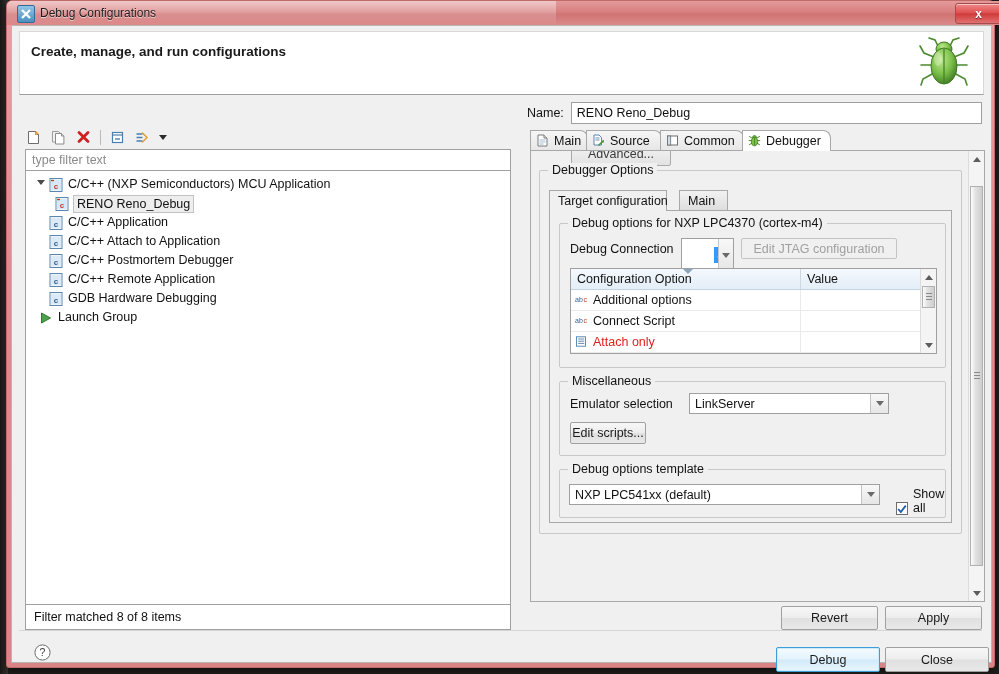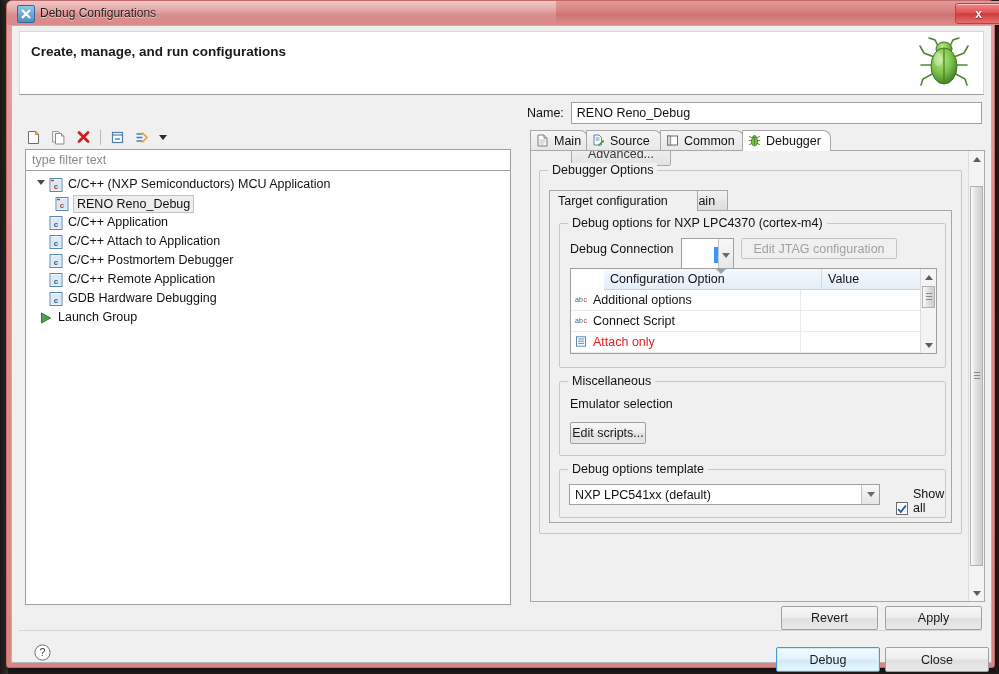--- a/index.html
+++ b/index.html
@@ -253,21 +253,20 @@
 
   
   .tbl {
     position:absolute; background:#fff; border:1px solid #a0a0a0; box-sizing:border-box;
     overflow:hidden;
   }
   .tbl-head {
     display:flex; height:21px; box-sizing:border-box;
     background:linear-gradient(180deg,#f3f8fd,#e4eef7);
     border-bottom:1px solid #c5d3de;
-    margin-left:33px;
   }
   .tbl-head .th {
     font-size:12.5px; color:#111; display:flex; align-items:center; padding-left:6px;
     box-sizing:border-box; position:relative;
   }
   .tbl-head .th:first-child { border-right:1px solid #ccd8e2; }
   .sort-mark {
     position:absolute; left:112px; top:0px; width:0;height:0;
     border-left:5px solid transparent; border-right:5px solid transparent;
     border-top:5px solid #8aa6bd;
@@ -509,20 +508,21 @@
           <div class="tree-row" style="padding-left:12px">
             <span class="ticon">
               <svg width="16" height="16" viewBox="0 0 16 16">
                 <path d="M3.5 3 L12.5 8 L3.5 13 Z" fill="#4da24d" stroke="#2f7a2f" stroke-width="1"></path>
               </svg>
             </span>
             <span class="tlabel">Launch Group</span>
           </div>
         </div>
 
+        <div class="filter-status">Filter matched 8 of 8 items</div>
       </div>
 
       <div class="cfg-panel">
 
         <div class="name-row">
           <span class="name-label">Name:</span>
           <span class="name-field">
             <input type="text" value="RENO Reno_Debug" style="">
           </span>
         </div>
@@ -579,21 +579,21 @@
         </div>
 
         <div class="tab-content">
           <div class="scroll-inner">
 
             <div class="adv-btn">Advanced...</div>
 
             <div class="group" style="left:8px; top:19px; width:421px; height:362px;">
               <span class="glabel">Debugger Options</span>
 
-              <div class="itab active" style="left:9px; top:19px; width:149px;">
+              <div class="itab active" style="left:9px; top:19px; width:118px;">
                 <span>Target configuration</span>
               </div>
               <div class="itab" style="left:139px; top:19px; width:49px;">
                 <span>Main</span>
               </div>
 
               <div style="position:absolute; left:9px; top:39px; width:403px; height:313px; border:1px solid #a8a8a8; box-sizing:border-box; background:#f0f0f0;">
 
                 <div class="group" style="left:9px; top:12px; width:385px; height:143px;">
                   <span class="glabel">Debug options for NXP LPC4370 (cortex-m4)</span>
@@ -681,20 +681,26 @@
                         </div>
                     </div>
                   </div>
                 </div>
 
                 <div class="group" style="left:9px; top:170px; width:385px; height:73px;">
                   <span class="glabel">Miscellaneous</span>
 
                   <span class="label" style="position:absolute; left:10px; top:15px;">Emulator selection</span>
 
+                  <div class="combo" style="position:absolute; left:129px; top:11px; width:200px; height:21px;">
+                    <span class="ctext">LinkServer</span>
+                    <span class="carrow">
+                        <i></i>
+                      </span>
+                  </div>
 
                   <div class="btn" style="position:absolute; left:10px; top:40px; width:76px; height:22px;">Edit scripts...</div>
                 </div>
 
                 <div class="group" style="left:9px; top:258px; width:385px; height:47px;">
                   <span class="glabel">Debug options template</span>
 
                   <div class="combo" style="position:absolute; left:9px; top:14px; width:311px; height:21px;">
                     <span class="ctext">NXP LPC541xx (default)</span>
                     <span class="carrow">

